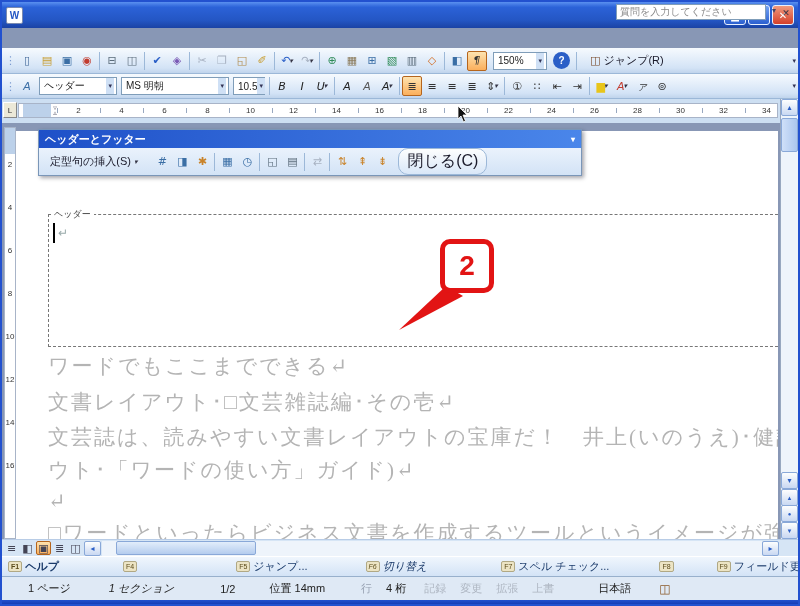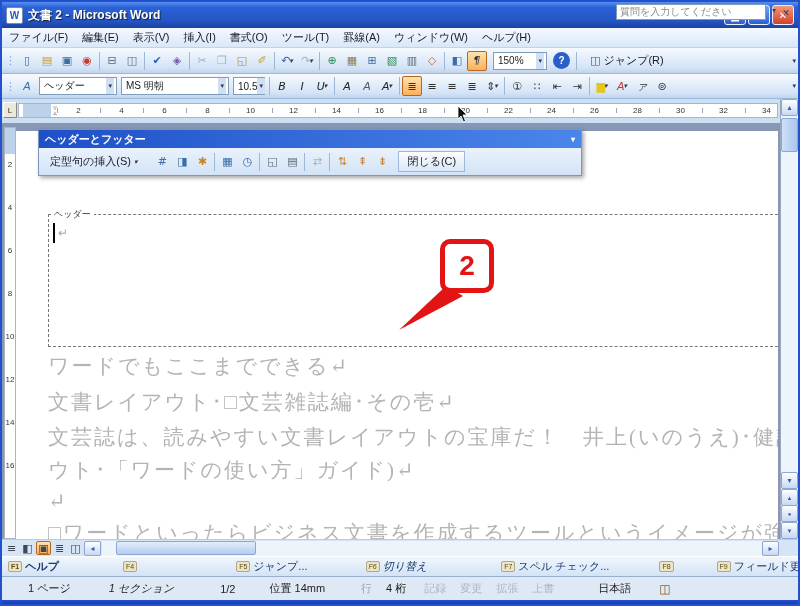--- a/index.html
+++ b/index.html
@@ -87,21 +87,21 @@
   #callout-tail{position:absolute;left:377px;top:151px;z-index:4;}
   
   #hftb{position:absolute;left:36px;top:127px;width:544px;z-index:10;border:1px solid #7a96b8;
     box-shadow:2px 2px 4px rgba(0,0,20,.35);}
   #hftb-title{height:18px;background:linear-gradient(90deg,#1e50c8,#4a86ea);color:#fff;font-size:11px;
     font-weight:bold;display:flex;align-items:center;padding:0 6px;}
   #hftb-title .opt{margin-left:auto;font-size:8px;}
   #hftb-body{height:27px;background:linear-gradient(#eaf2fc,#d3e3f6);display:flex;align-items:center;padding:0 4px;}
   #autotext{border:1px solid transparent;font-size:11px;color:#1a1a2a;display:flex;align-items:center;
     gap:4px;padding:2px 6px;margin-right:8px;flex:none;}
-  #hfclose{font-size:11px;color:#1a1a2a;border:1px solid #9cb8d8;border-radius:0;background:linear-gradient(#fdfefe,#d9e7f8);
+  #hfclose{font-size:16px;color:#1a1a2a;border:1px solid #9cb8d8;border-radius:10px;background:linear-gradient(#fdfefe,#d9e7f8);
     padding:2px 8px;margin-left:6px;flex:none;}
   
   #vscroll{position:absolute;right:0;top:97px;width:18px;height:440px;background:#eef4fb;border-left:1px solid #98a8c0;}
   .sbtn{position:absolute;left:0;width:17px;height:17px;background:linear-gradient(#fdfefe,#c9d8f2);
     border:1px solid #89a8d8;border-radius:2px;color:#2b5fc7;font-size:8px;
     display:flex;align-items:center;justify-content:center;}
   #vthumb{position:absolute;left:0;top:19px;width:17px;height:34px;background:linear-gradient(90deg,#cfe0f8,#aac6ee);
     border:1px solid #89a8d8;border-radius:2px;}
   #hscroll{position:absolute;left:0;top:537px;right:0;height:17px;background:#d6e5f5;border-top:1px solid #b8cce6;}
   #viewbtns{position:absolute;left:2px;top:1px;display:flex;gap:1px;}
@@ -139,40 +139,27 @@
   #bottombar{position:absolute;left:0;right:0;top:598px;height:8px;background:linear-gradient(#2251cf,#0a2a9c);}
   #mousecursor{position:absolute;left:455px;top:103px;z-index:30;}
 </style>
 </head>
 <body>
 
 <div id="window">
 
   <div id="titlebar">
     <div id="appicon">W</div>
-    <div id="wtitle">文書 2 - Microsoft Word</div>
     <div id="wbtns">
       <div class="wbtn">▁</div>
       <div class="wbtn">❐</div>
       <div class="wbtn close">✕</div>
     </div>
   </div>
 
-  <div id="menubar">
-
-  <span class="menu-item">ファイル(F)</span>
-      <span class="menu-item">編集(E)</span>
-      <span class="menu-item">表示(V)</span>
-      <span class="menu-item">挿入(I)</span>
-      <span class="menu-item">書式(O)</span>
-      <span class="menu-item">ツール(T)</span>
-      <span class="menu-item">罫線(A)</span>
-      <span class="menu-item">ウィンドウ(W)</span>
-      <span class="menu-item">ヘルプ(H)</span>
-    </div>
   <input class="qbox" readonly="" value="質問を入力してください" style="">
   <span class="qarrow">▾</span>
   <div id="doc-close">✕</div>
 
   <div id="tb1" class="toolbar">
       <span class="grip">⋮</span>
 
   <span class="tbtn">
         <i class="g" style="color: rgb(68, 106, 154);">▯</i>
       </span>

